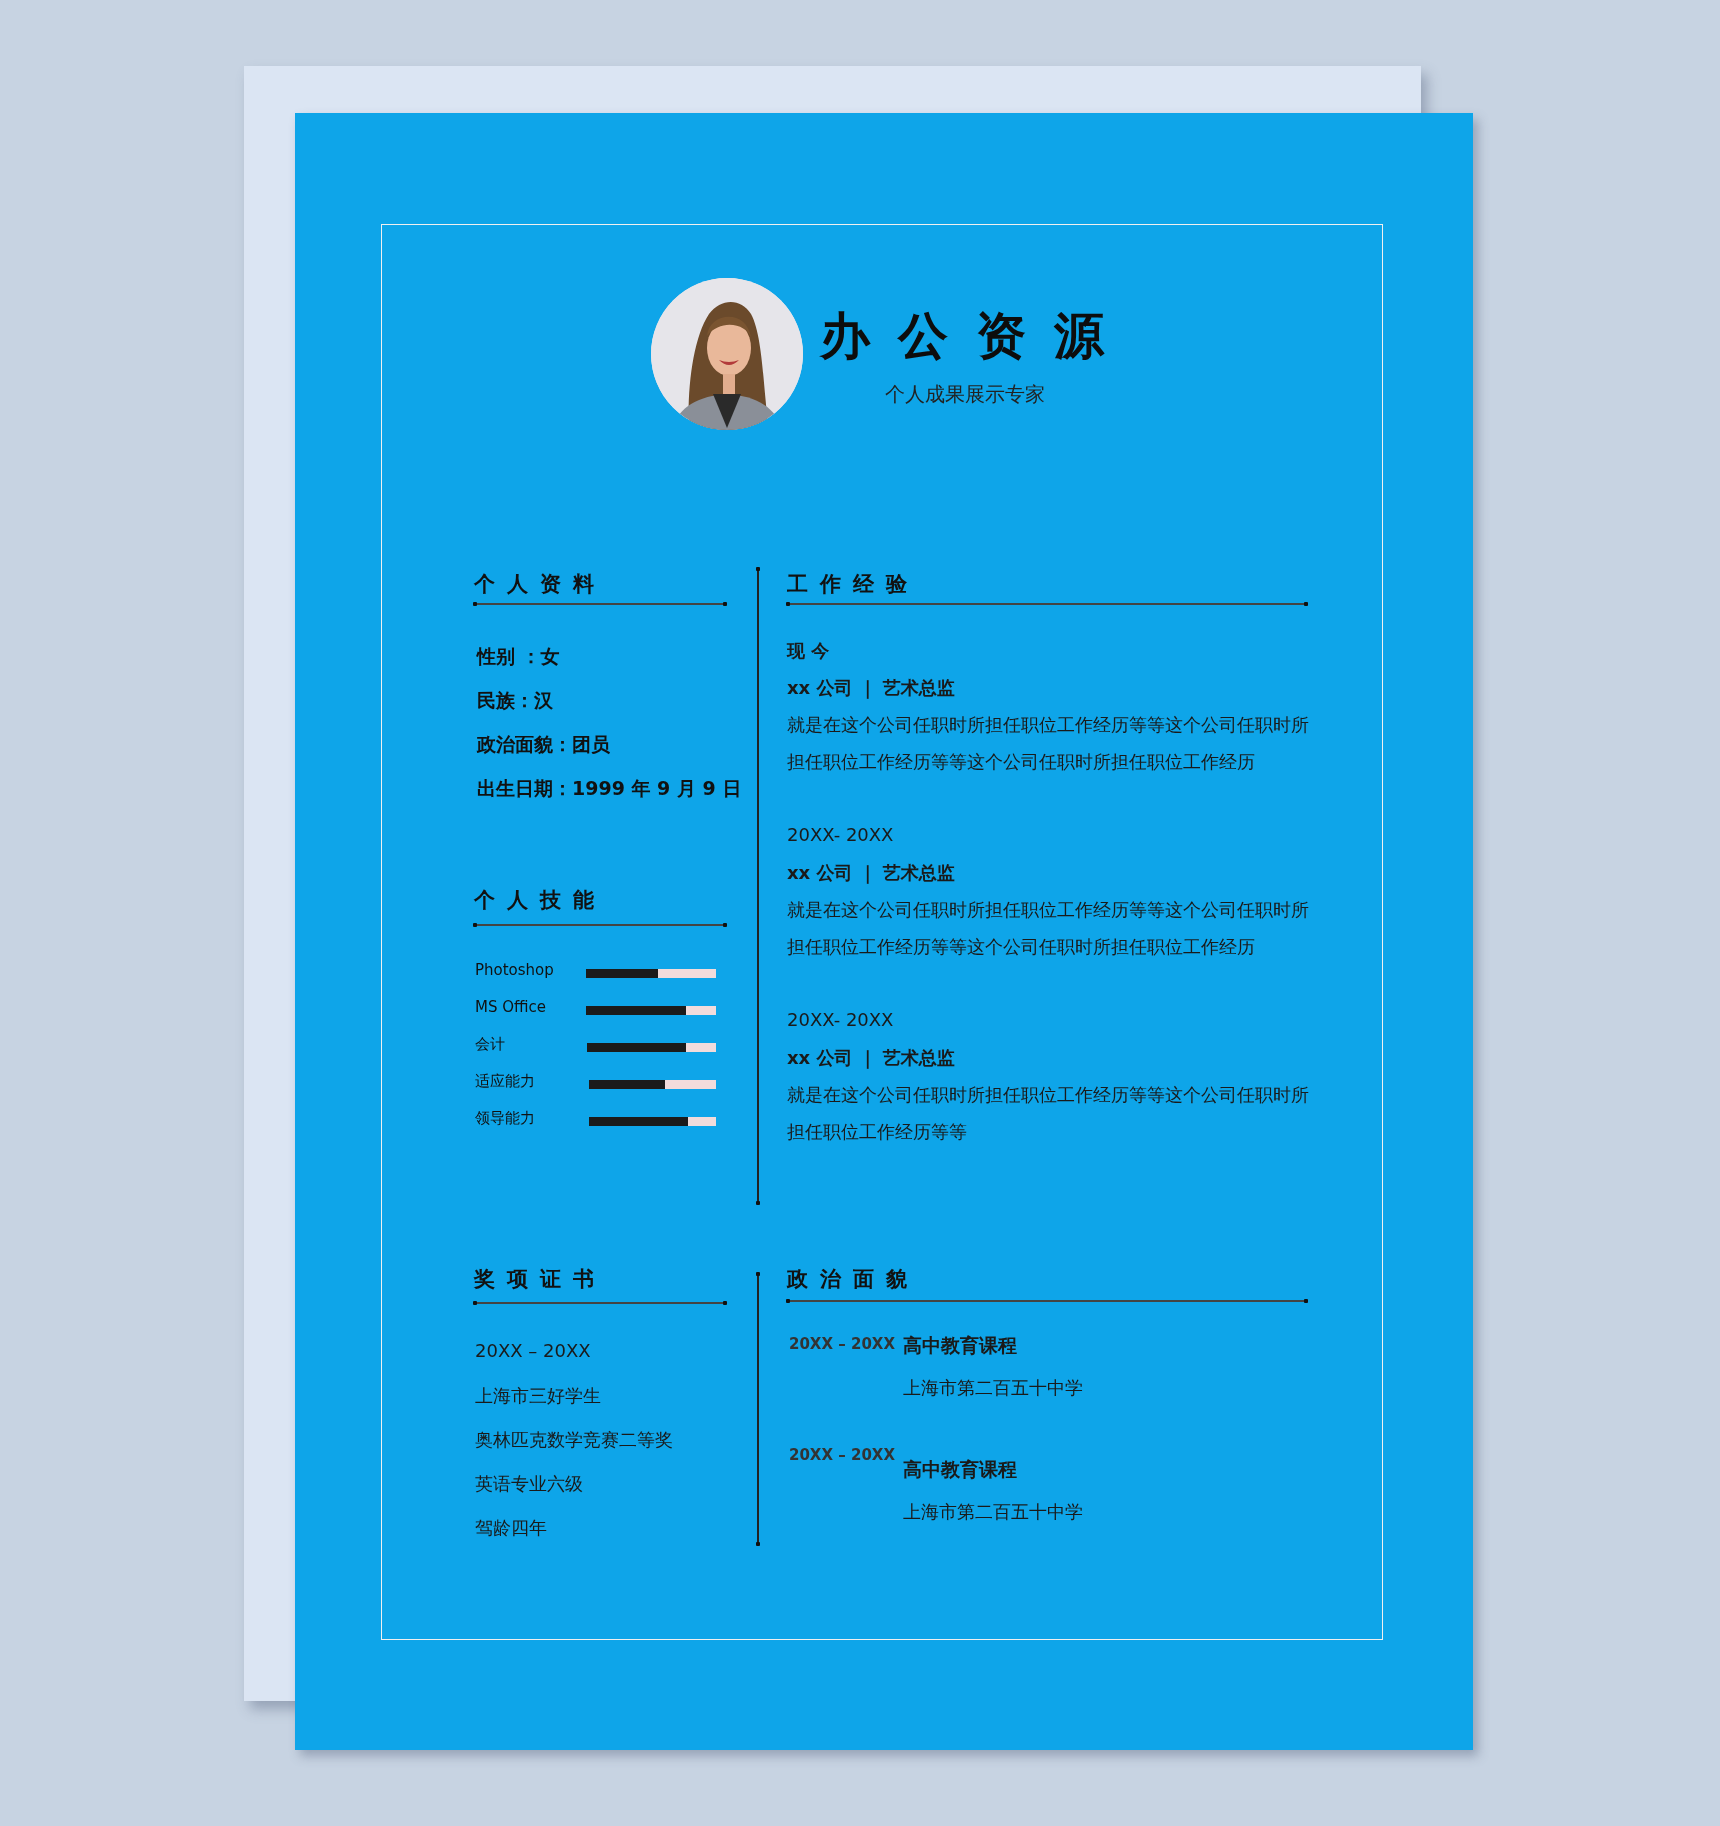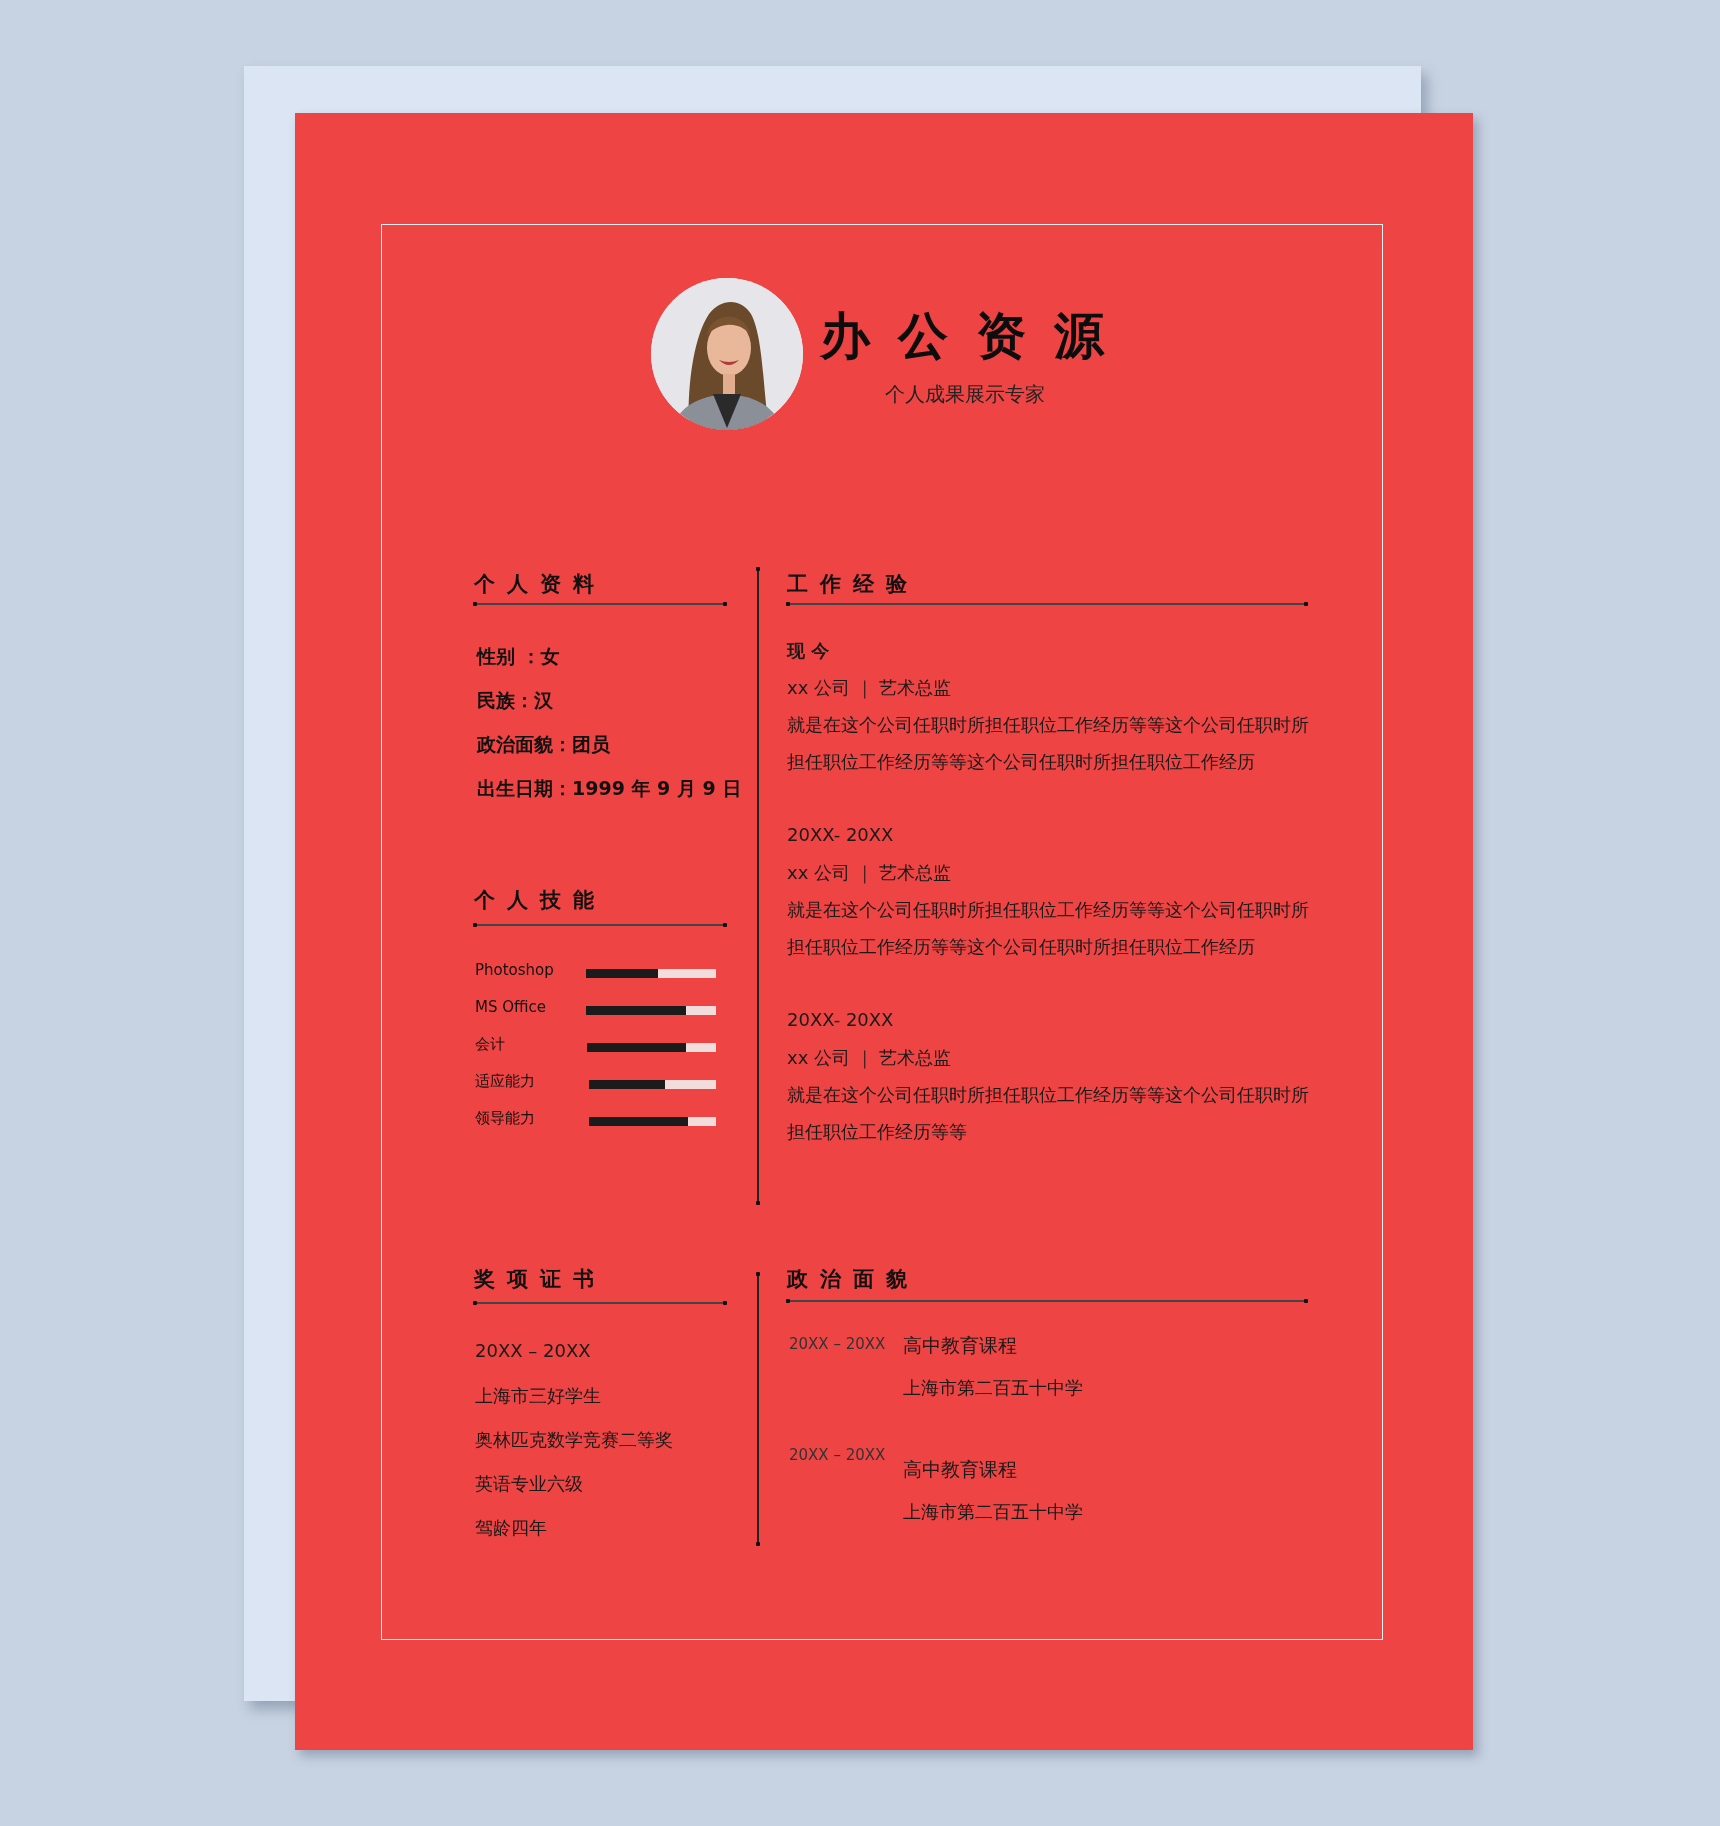--- a/index.html
+++ b/index.html
@@ -1,20 +1,20 @@
 <!DOCTYPE html>
 <html><head>
   <meta charset="utf-8">
   <style>
     * { box-sizing: border-box; margin: 0; padding: 0; }
     html, body { width: 1720px; height: 1826px; overflow: hidden; }
     body { background: #c7d3e2; font-family: "DejaVu Sans", "Liberation Sans", sans-serif; color: #111; position: relative; }
 
     .sheet-back { position: absolute; left: 244px; top: 66px; width: 1177px; height: 1635px; background: #dbe5f3; box-shadow: 6px 8px 12px rgba(90,105,130,0.45); }
-    .sheet-front { position: absolute; left: 295px; top: 113px; width: 1178px; height: 1637px; background: #ef4444; box-shadow: 5px 6px 10px rgba(90,105,130,0.45); }
+    .sheet-front { position: absolute; left: 295px; top: 113px; width: 1178px; height: 1637px; background: #0ea5e9; box-shadow: 5px 6px 10px rgba(90,105,130,0.45); }
     .frame { position: absolute; left: 86px; top: 111px; width: 1002px; height: 1416px; border: 1px solid #f0f0f0; }
 
     .abs { position: absolute; }
 
     
     .avatar { left: 356px; top: 165px; width: 152px; height: 152px; border-radius: 50%; background: #e6e5ea; overflow: hidden; }
     .name { left: 525px; top: 190px; font-size: 50px; font-weight: bold; letter-spacing: 28px; white-space: nowrap; color: #0d0d0d; }
     .tagline { left: 590px; top: 268px; font-size: 20px; color: #222; white-space: nowrap; }
 
     
@@ -32,21 +32,21 @@
     .vline::before, .vline::after { content: ""; position: absolute; left: -1px; width: 4px; height: 4px; background: #111; border-radius: 1px; }
     .vline::before { top: -2px; }
     .vline::after { bottom: -2px; }
 
     .info-line { font-size: 19px; font-weight: bold; white-space: nowrap; color: #111; }
     .skill-label { font-size: 15px; white-space: nowrap; color: #111; }
     .skill-track { height: 9px; background: #f2dcdc; }
     .skill-fill { height: 9px; background: #1b1b1b; }
 
     .txt { font-size: 18px; white-space: nowrap; color: #1a1a1a; }
-    .bold { font-weight: normal; }
+    .bold { font-weight: bold; }
   </style>
 </head>
 <body>
 
 <div class="sheet-back"></div>
 
 <div class="sheet-front">
   <div class="frame"></div>
 
   <div class="abs avatar">

